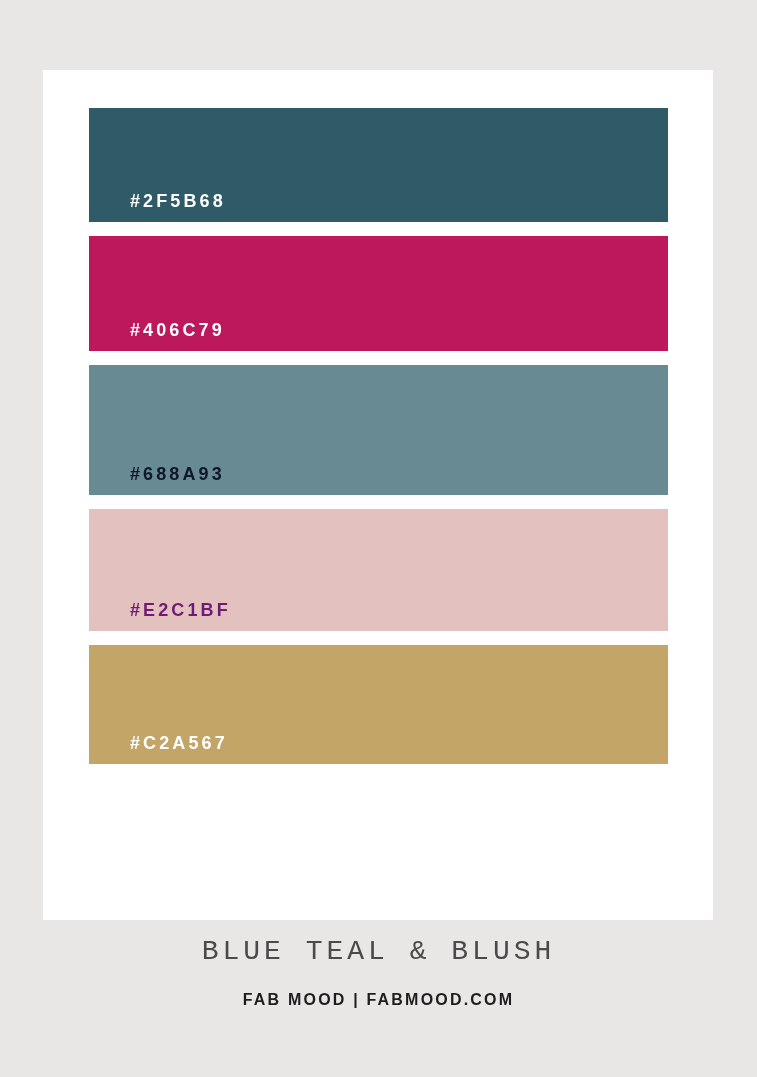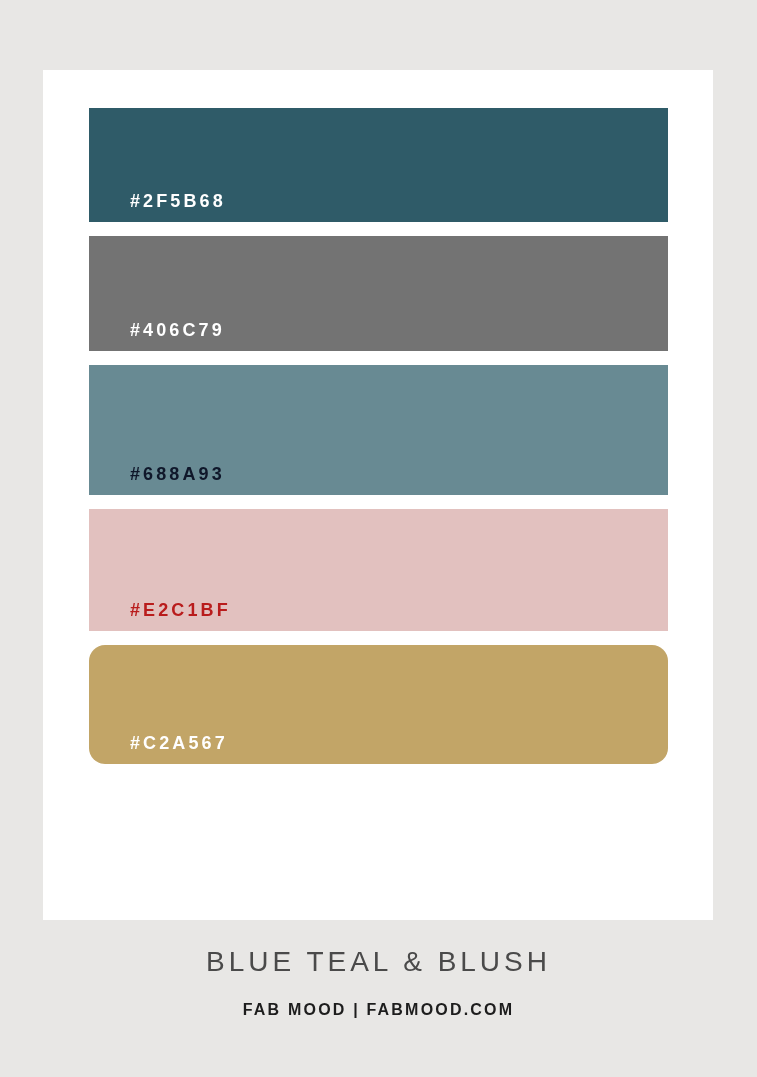--- a/index.html
+++ b/index.html
@@ -78,22 +78,22 @@
     left: 0;
     top: 920px;
     width: 757px;
     height: 157px;
     background: #e8e7e5;
     text-align: center;
   }
 
   #palette-title {
     margin: 0;
-    padding-top: 28px;
-    font-family: Liberation Sans, sans-serif;
+    padding-top: 18px;
+    font-family: Liberation Mono, monospace;
     font-size: 28px;
     font-weight: 300;
     letter-spacing: 4.0px;
     color: #4a4a4a;
     line-height: 1;
     white-space: nowrap;
   }
 
   #brand-line {
     margin: 0;
@@ -112,34 +112,34 @@
 
 <div id="page" style="background: rgb(232, 231, 229);">
 
   <div id="palette-card" style="background: rgb(255, 255, 255);">
     <div id="swatch-stack">
 
       <div class="swatch h-1" style="background-color: rgb(47, 91, 104);">
         <span class="swatch-label" style="color: rgb(255, 255, 255);">#2F5B68</span>
       </div>
 
-      <div class="swatch h-2" style="background-color: #737373; padding-left: 25px;">
+      <div class="swatch h-2" style="background-color: #be185d; padding-left: 25px;">
         <span class="swatch-label" style="color: rgb(255, 255, 255);">#406C79</span>
       </div>
 
       <div class="swatch h-3" style="background-color: rgb(104, 138, 147);">
         <span class="swatch-label" style="color: #0f172a;">#688A93</span>
       </div>
 
       <div class="swatch h-4" style="background-color: rgb(226, 193, 191);">
-        <span class="swatch-label" style="color: #b91c1c;">#E2C1BF</span>
+        <span class="swatch-label" style="color: #701a75;">#E2C1BF</span>
       </div>
 
 
-      <div class="swatch h-6" style="background-color: rgb(194, 165, 103); border-radius: 16px;">
+      <div class="swatch h-6" style="background-color: rgb(194, 165, 103);">
         <span class="swatch-label" style="color: rgb(255, 255, 255);">#C2A567</span>
       </div>
 
     </div>
   </div>
 
   <div id="footer" style="background: rgb(232, 231, 229);">
     <div id="palette-title" style="color: rgb(74, 74, 74);">BLUE TEAL &amp; BLUSH</div>
     <div id="brand-line" style="color: rgb(29, 29, 29);">FAB MOOD | FABMOOD.COM</div>
   </div>

